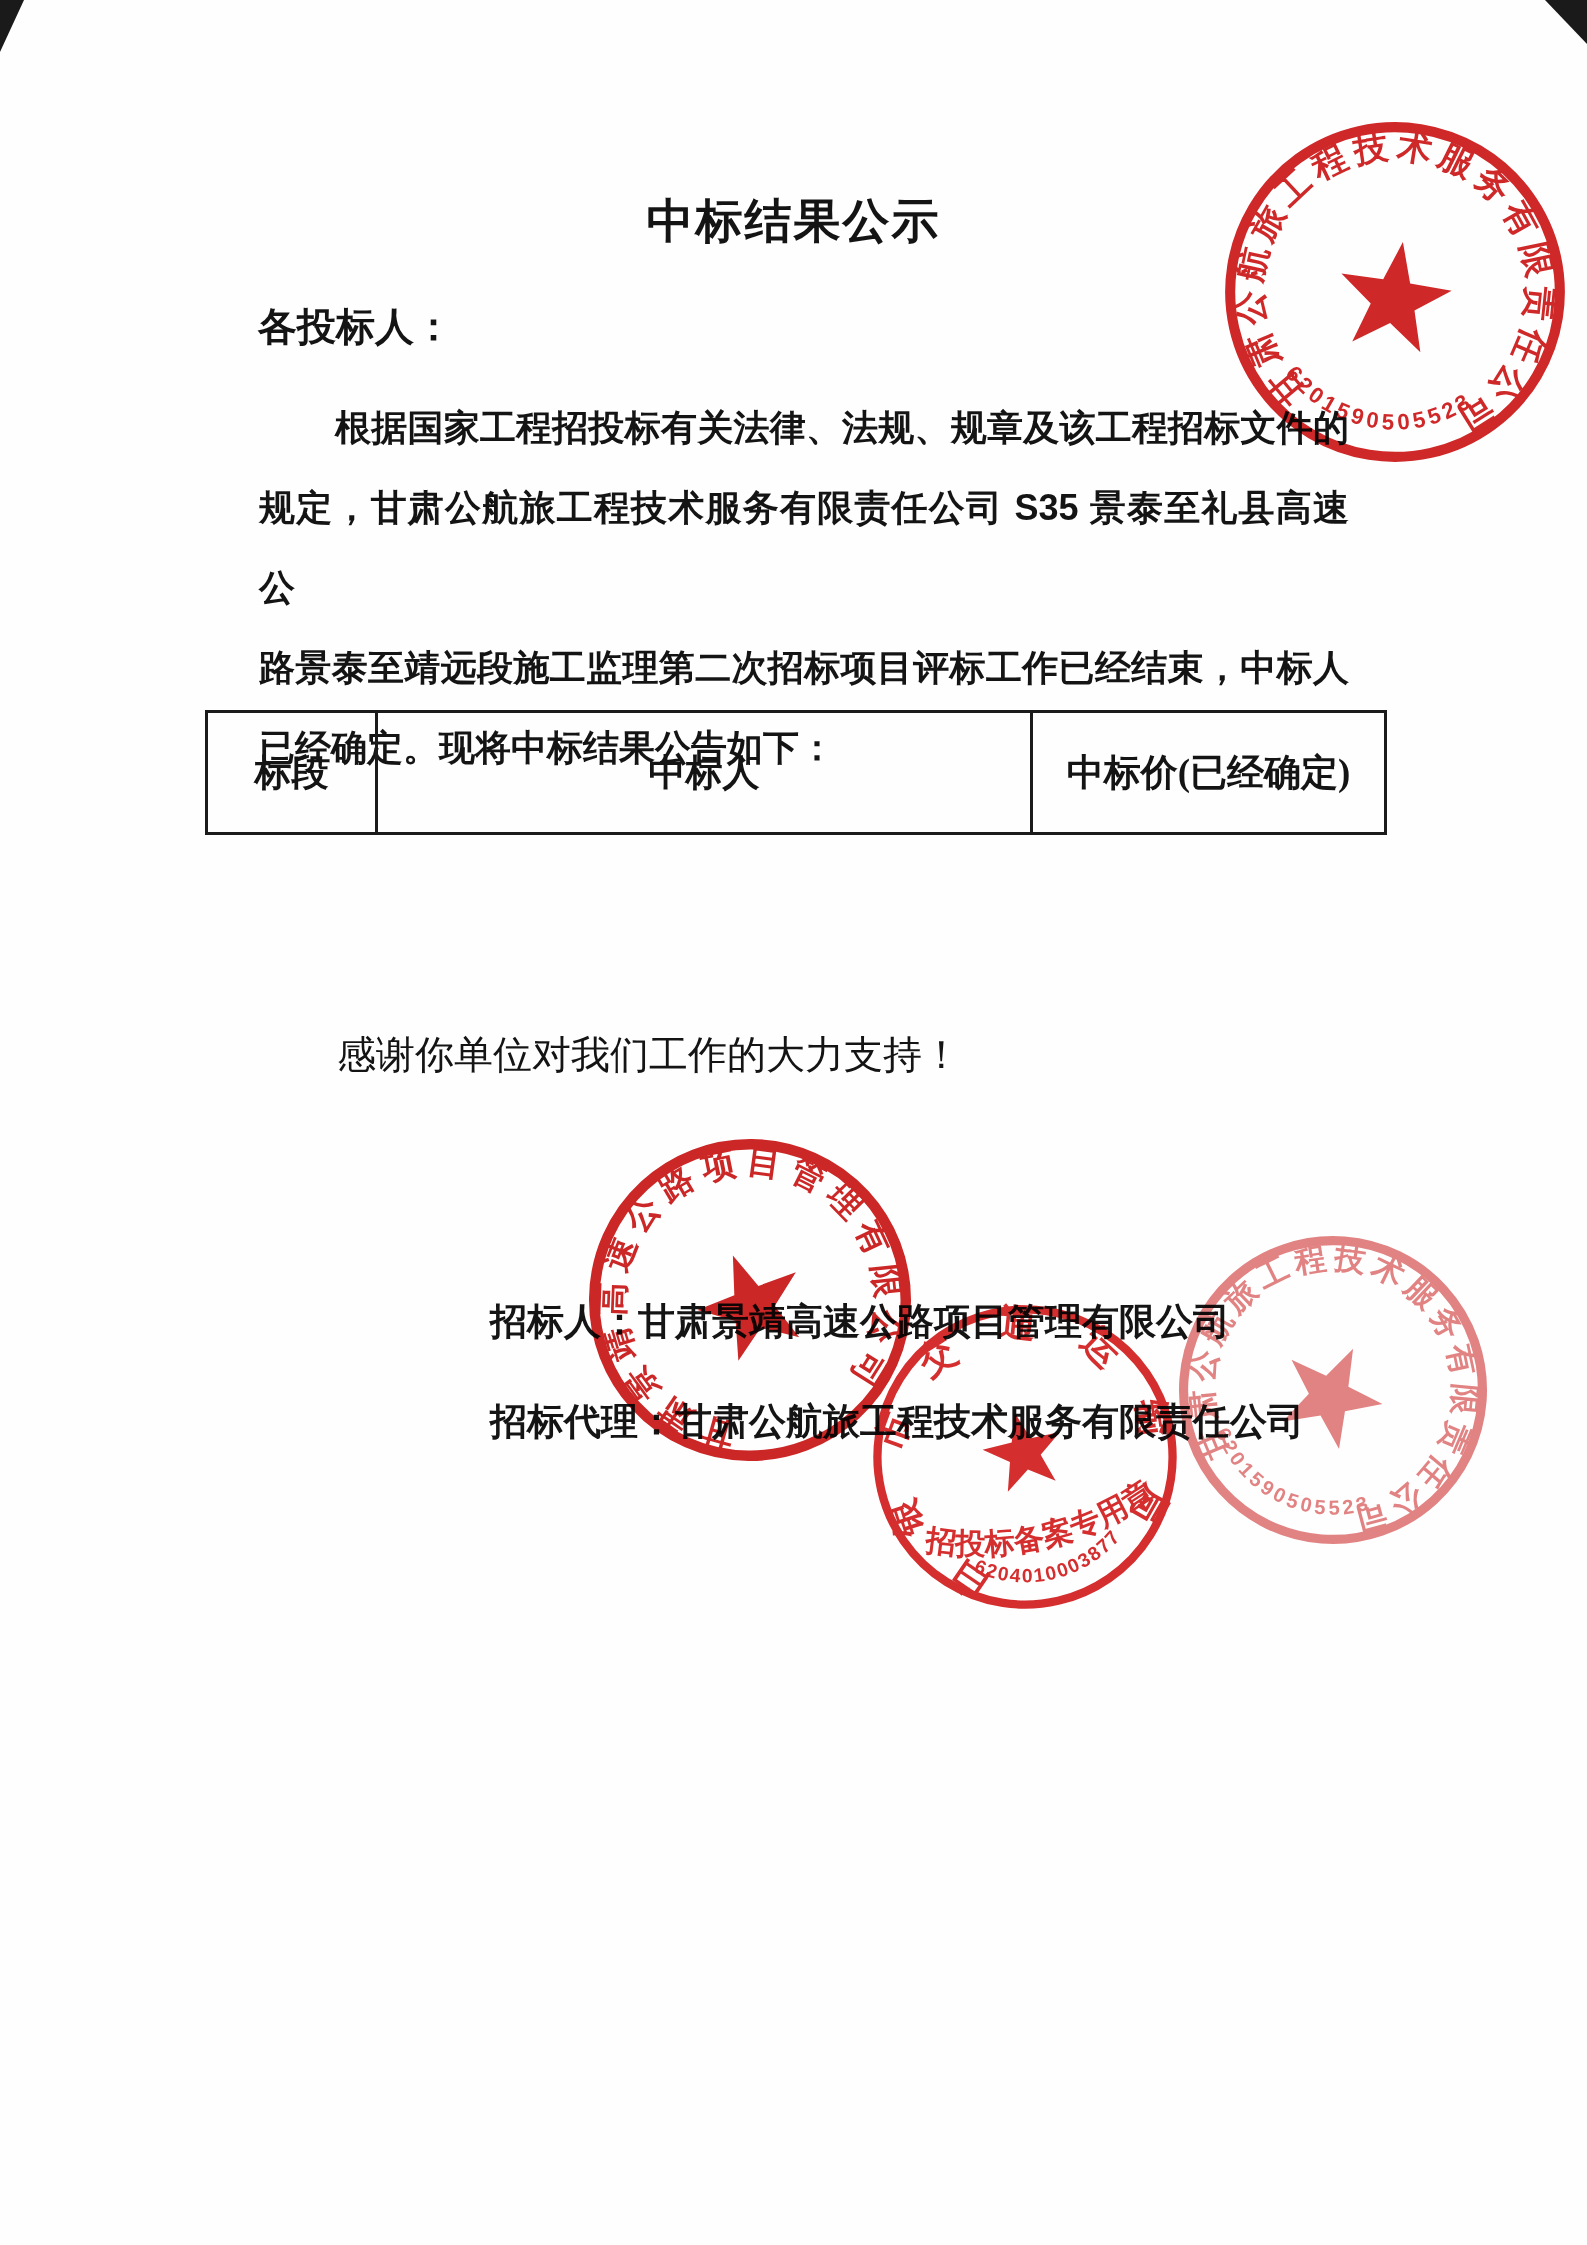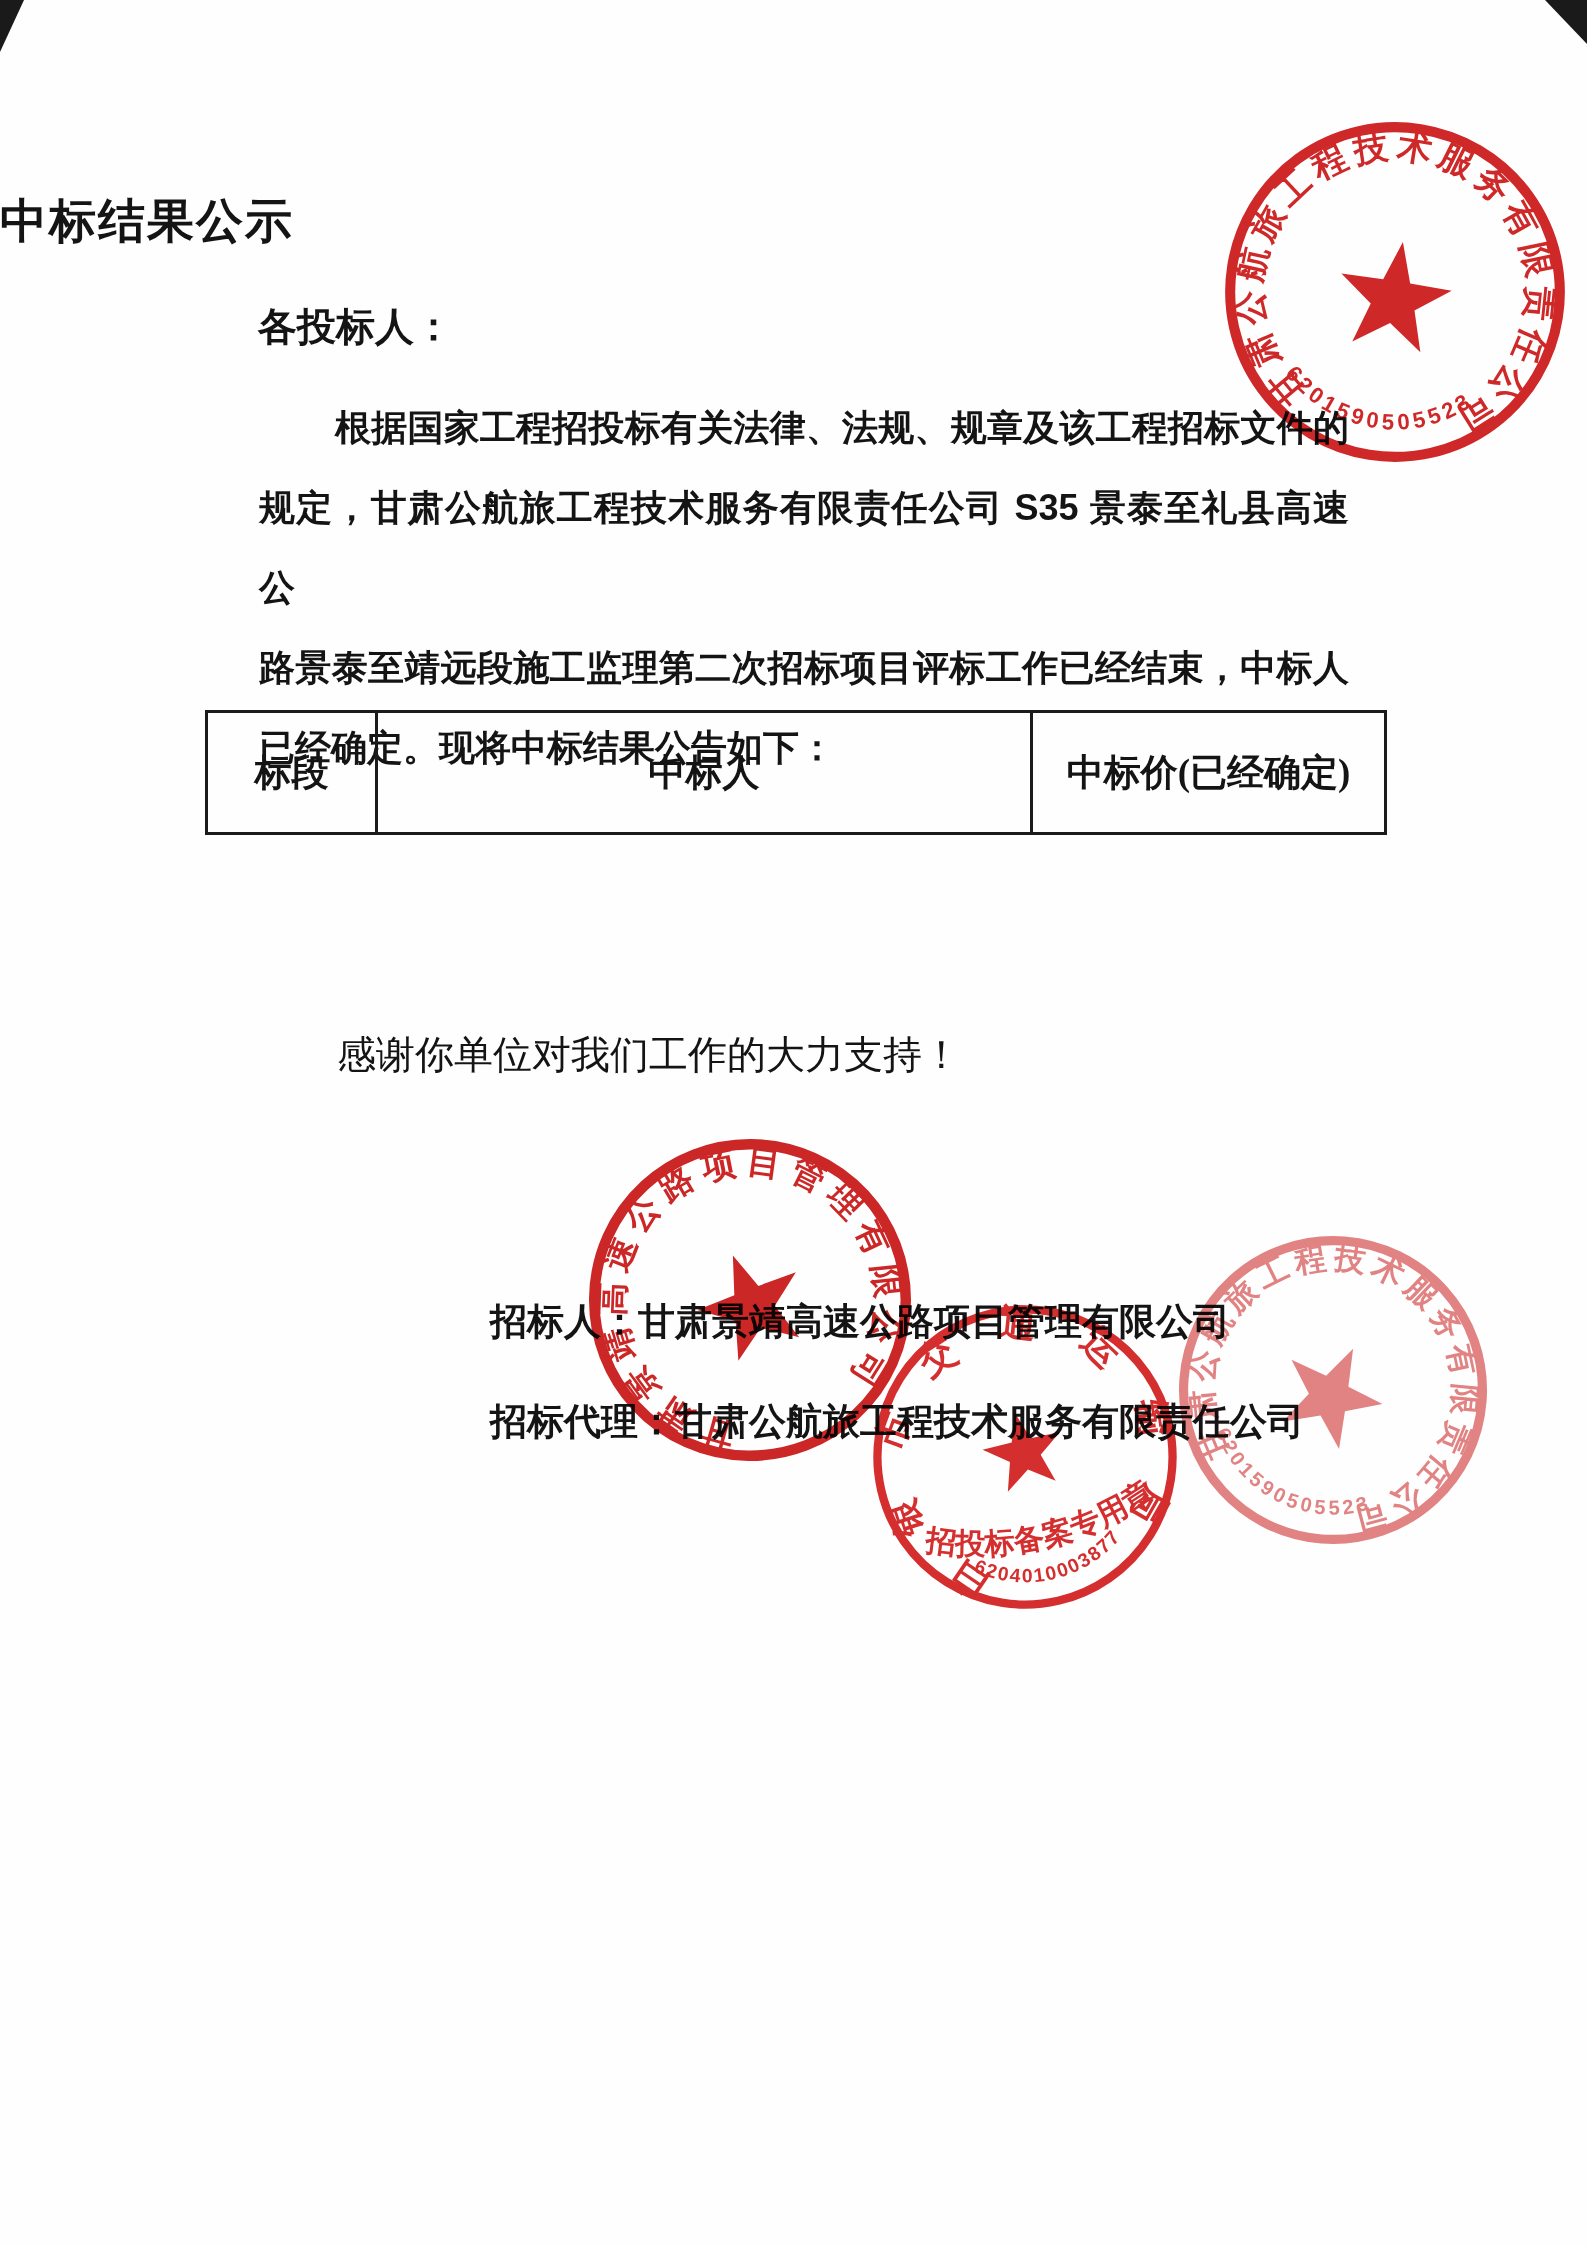--- a/index.html
+++ b/index.html
@@ -8,20 +8,21 @@
     width:1587px;height:2245px;
     margin:0 auto;
     background:#fefefe;
     overflow:hidden;
     font-family:"Liberation Sans","DejaVu Sans",sans-serif;
     color:#141414;
   }
   .abs{position:absolute;}
   .title{
     top:190px;left:0;width:100%;
+    text-align:center;
     font-size:47px;font-weight:700;letter-spacing:2px;
   }
   .salutation{
     top:300px;left:258px;
     font-size:39px;font-weight:700;text-align:center;
   }
   .para{
     top:388px;left:259px;width:1090px;
     font-size:36px;font-weight:700;
     line-height:80px;

